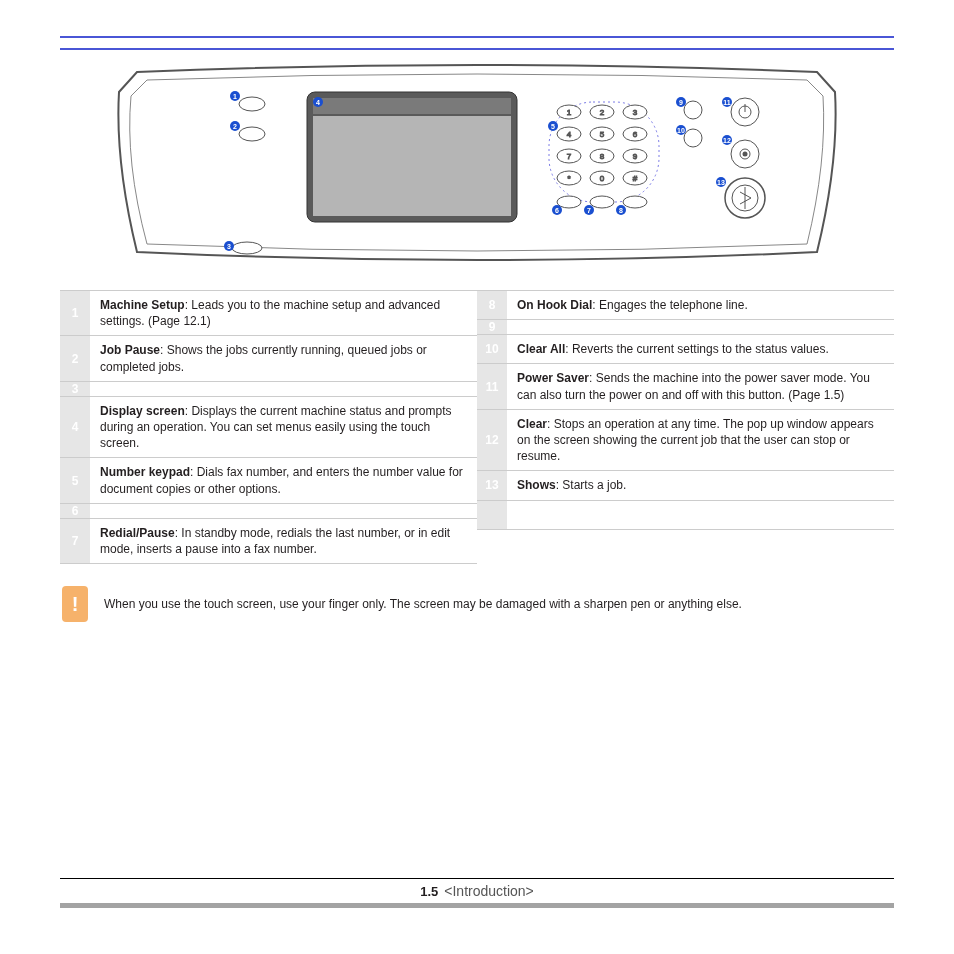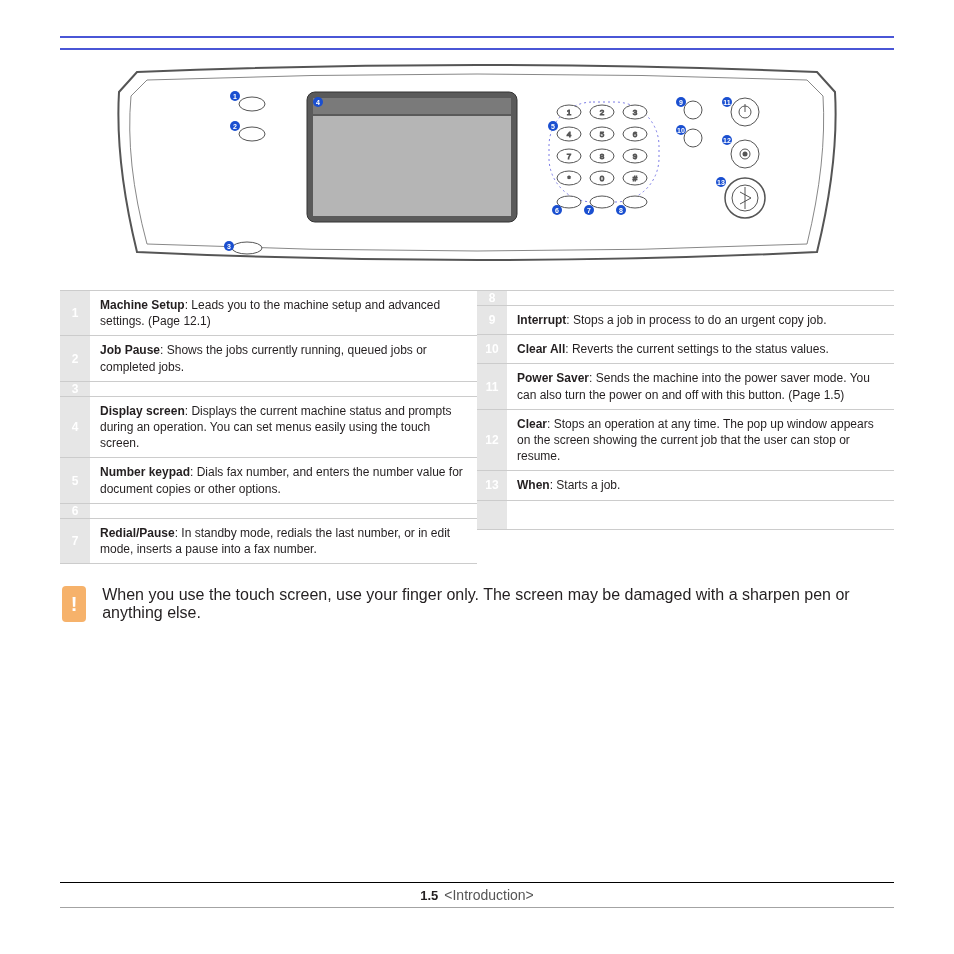--- a/index.html
+++ b/index.html
@@ -8,23 +8,23 @@
   .panel-wrap{display:flex;justify-content:center;margin:12px 0 18px}
   .panel-svg{width:720px;height:210px}
   .table-wrap{display:flex;gap:0;margin-top:6px;border-top:1px solid #ccc}
   .col{flex:1}
   .row{display:flex;border-bottom:1px solid #ccc}
   .num-cell{width:30px;background:#e6e6e6;border-right:0;font-size:12px;display:flex;align-items:center;justify-content:center;color:#fff;font-weight:600}
   .desc-cell{flex:1;padding:6px 10px;font-size:12px;line-height:1.35}
   .term{font-weight:600}
   .warn-box{display:flex;align-items:center;gap:16px;margin:22px 0 0 2px}
   .warn-icon{width:26px;height:36px;background:#f6b26b;border-radius:4px;display:flex;align-items:center;justify-content:center;color:#fff;font-weight:700;font-size:20px}
-  .warn-text{font-size:16px}
+  .warn-text{font-size:12px}
   .footer{position:absolute;left:60px;right:60px;bottom:46px}
-  .footer-bar{display:flex;justify-content:center;align-items:baseline;border-top:1px solid #000;border-bottom:1px solid #a3a3a3;padding:4px 0;gap:6px}
+  .footer-bar{display:flex;justify-content:center;align-items:baseline;border-top:1px solid #000;border-bottom:5px solid #a3a3a3;padding:4px 0;gap:6px}
   .fp1{font-weight:700;font-size:13px}
   .fp2{font-size:14px;color:#555}
 </style>
 </head>
 <body>
 
 <div class="page">
 
   <div class="hr"></div>
   <div class="hr"></div>
@@ -150,40 +150,40 @@
           <div class="num-cell">6</div>
         </div>
       <div class="row">
           <div class="num-cell">7</div>
           <div class="desc-cell"><span class="term">Redial/Pause</span><span>: In standby mode, redials the last number, or in edit mode, inserts a pause into a fax number.</span></div>
         </div>
     </div>
     <div class="col">
       <div class="row">
           <div class="num-cell">8</div>
+          <div class="desc-cell"><span class="term">On Hook Dial</span><span>: Engages the telephone line.</span></div>
         </div>
       <div class="row">
           <div class="num-cell">9</div>
-          <div class="desc-cell"><span class="term">Interrupt</span><span>: Stops a job in process to do an urgent copy job.</span></div>
         </div>
       <div class="row">
           <div class="num-cell">10</div>
           <div class="desc-cell"><span class="term">Clear All</span><span>: Reverts the current settings to the status values.</span></div>
         </div>
       <div class="row">
           <div class="num-cell">11</div>
           <div class="desc-cell"><span class="term">Power Saver</span><span>: Sends the machine into the power saver mode. You can also turn the power on and off with this button. (Page 1.5)</span></div>
         </div>
       <div class="row">
           <div class="num-cell">12</div>
           <div class="desc-cell"><span class="term">Clear</span><span>: Stops an operation at any time. The pop up window appears on the screen showing the current job that the user can stop or resume.</span></div>
         </div>
       <div class="row">
           <div class="num-cell">13</div>
-          <div class="desc-cell"><span class="term">When</span><span>: Starts a job.</span></div>
+          <div class="desc-cell"><span class="term">Shows</span><span>: Starts a job.</span></div>
         </div>
       <div class="row" style="min-height:28px">
           <div class="num-cell"></div>
           <div class="desc-cell"><span class="term"></span><span></span></div>
         </div>
     </div>
   </div>
 
   <div class="warn-box">
     <div class="warn-icon">!</div>

